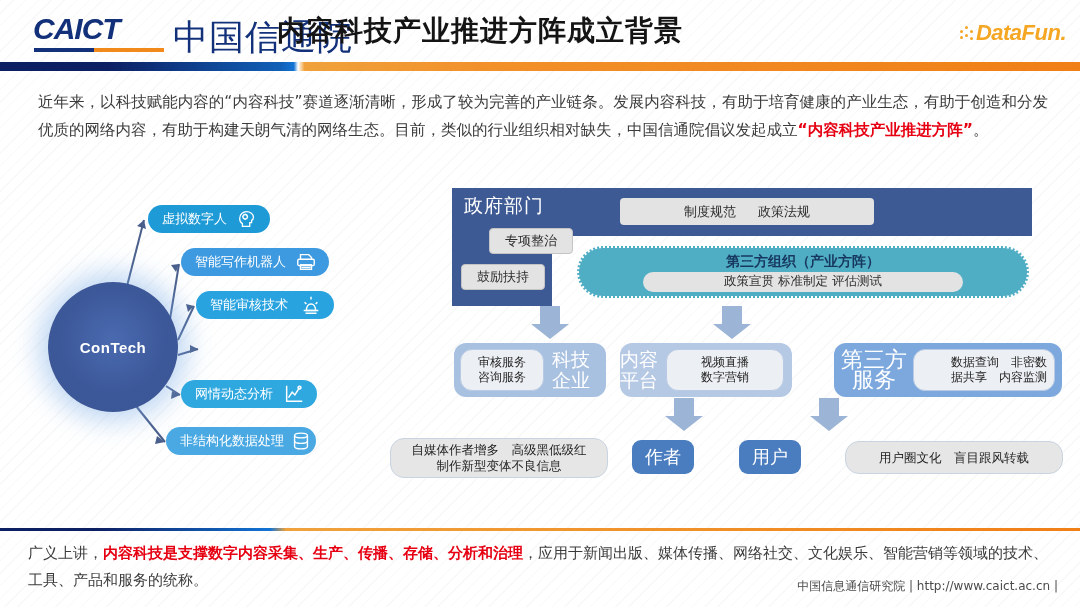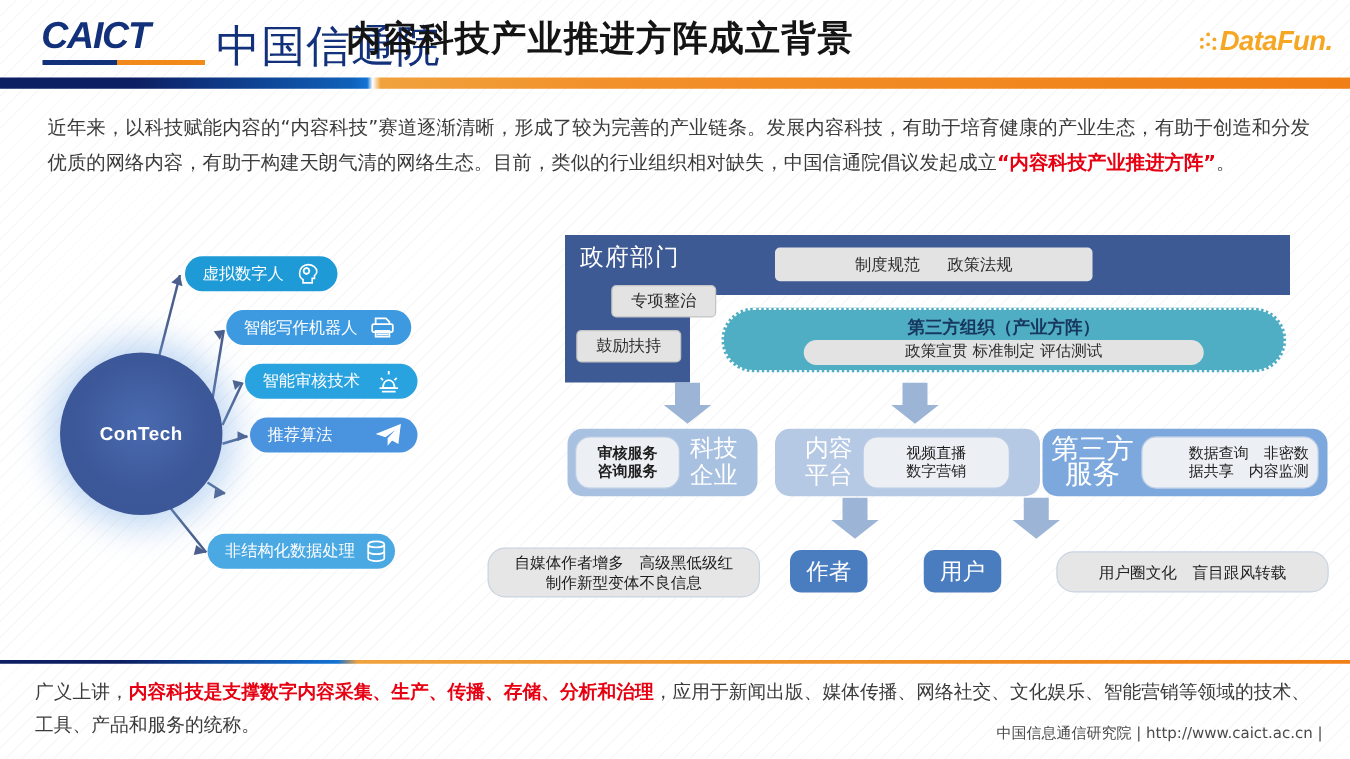--- a/index.html
+++ b/index.html
@@ -247,29 +247,31 @@
         <svg viewBox="0 0 24 24" width="22" height="22" fill="none" stroke="#fff" stroke-width="1.6">
           <path d="M12 3v3"></path>
             <path d="M7 18c0-4 2-7 5-7s5 3 5 7z"></path>
           <path d="M4 18h16"></path>
             <path d="M6 21h12"></path>
             <path d="M5 9l2 2M19 9l-2 2"></path>
         </svg>
       </span>
     </div>
 
-    <div class="pill" style="left:182px;top:144px;width:134px;background:#4a93de;">
-      <span class="txt">推荐算法</span>
-      <span class="ic">
-        <svg viewBox="0 0 24 24" width="22" height="22" fill="#fff" stroke="#fff" stroke-width="1">
-          <path d="M22 3 2 11l7 2.5L21.5 4.2 11.5 15v5l3.2-3.8L20 19z"></path>
-        </svg>
-      </span>
-    </div>
-
+
+    <div class="pill" style="left:163px;top:190px;width:136px;background:#2fa8e0;">
+      <span class="txt">网情动态分析</span>
+      <span class="ic">
+        <svg viewBox="0 0 24 24" width="22" height="22" fill="none" stroke="#fff" stroke-width="1.6">
+          <path d="M4 3v17h17"></path>
+            <path d="M6 16l4-6 3 3 5-8"></path>
+            <circle cx="18" cy="5" r="1.6"></circle>
+        </svg>
+      </span>
+    </div>
 
     <div class="pill" style="left:148px;top:237px;width:150px;background:#4aa9e3;">
       <span class="txt">非结构化数据处理</span>
       <span class="ic">
         <svg viewBox="0 0 24 24" width="22" height="22" fill="none" stroke="#fff" stroke-width="1.5">
           <ellipse cx="12" cy="6" rx="7" ry="2.6"></ellipse>
           <path d="M5 6v12c0 1.4 3.1 2.6 7 2.6s7-1.2 7-2.6V6"></path>
           <path d="M5 12c0 1.4 3.1 2.6 7 2.6s7-1.2 7-2.6"></path>
         </svg>
       </span>
@@ -294,31 +296,31 @@
     </div>
 
     <svg class="arrow-down" style="left:78px;top:118px;" viewBox="0 0 40 34">
       <polygon points="10,0 30,0 30,18 39,18 20,33 1,18 10,18" fill="#9cb4d6"></polygon>
     </svg>
     <svg class="arrow-down" style="left:260px;top:118px;" viewBox="0 0 40 34">
       <polygon points="10,0 30,0 30,18 39,18 20,33 1,18 10,18" fill="#9cb4d6"></polygon>
     </svg>
 
     <div class="mid-card" style="left:2px;top:155px;width:152px;background:#a9c1e0;padding:0 6px;">
-      <div class="inner-chip" style="width:84px;height:42px;flex-direction:column;font-weight:bold;">
+      <div class="inner-chip" style="width:84px;height:42px;flex-direction:column;">
         <span>审核服务</span>
         <span>咨询服务</span>
       </div>
       <div class="mid-label" style="margin-left:8px;">
         <div>科技</div>
         <div>企业</div>
       </div>
     </div>
 
-    <div class="mid-card" style="left:168px;top:155px;width:212px;background:#b5c8e4;padding:0 24px;">
+    <div class="mid-card" style="left:168px;top:155px;width:172px;background:#b5c8e4;padding:0 0;">
       <div class="mid-label" style="margin-right:8px;">
         <div>内容</div>
         <div>平台</div>
       </div>
       <div class="inner-chip" style="width:118px;height:42px;flex-direction:column;">
         <span>视频直播</span>
         <span>数字营销</span>
       </div>
     </div>
 

